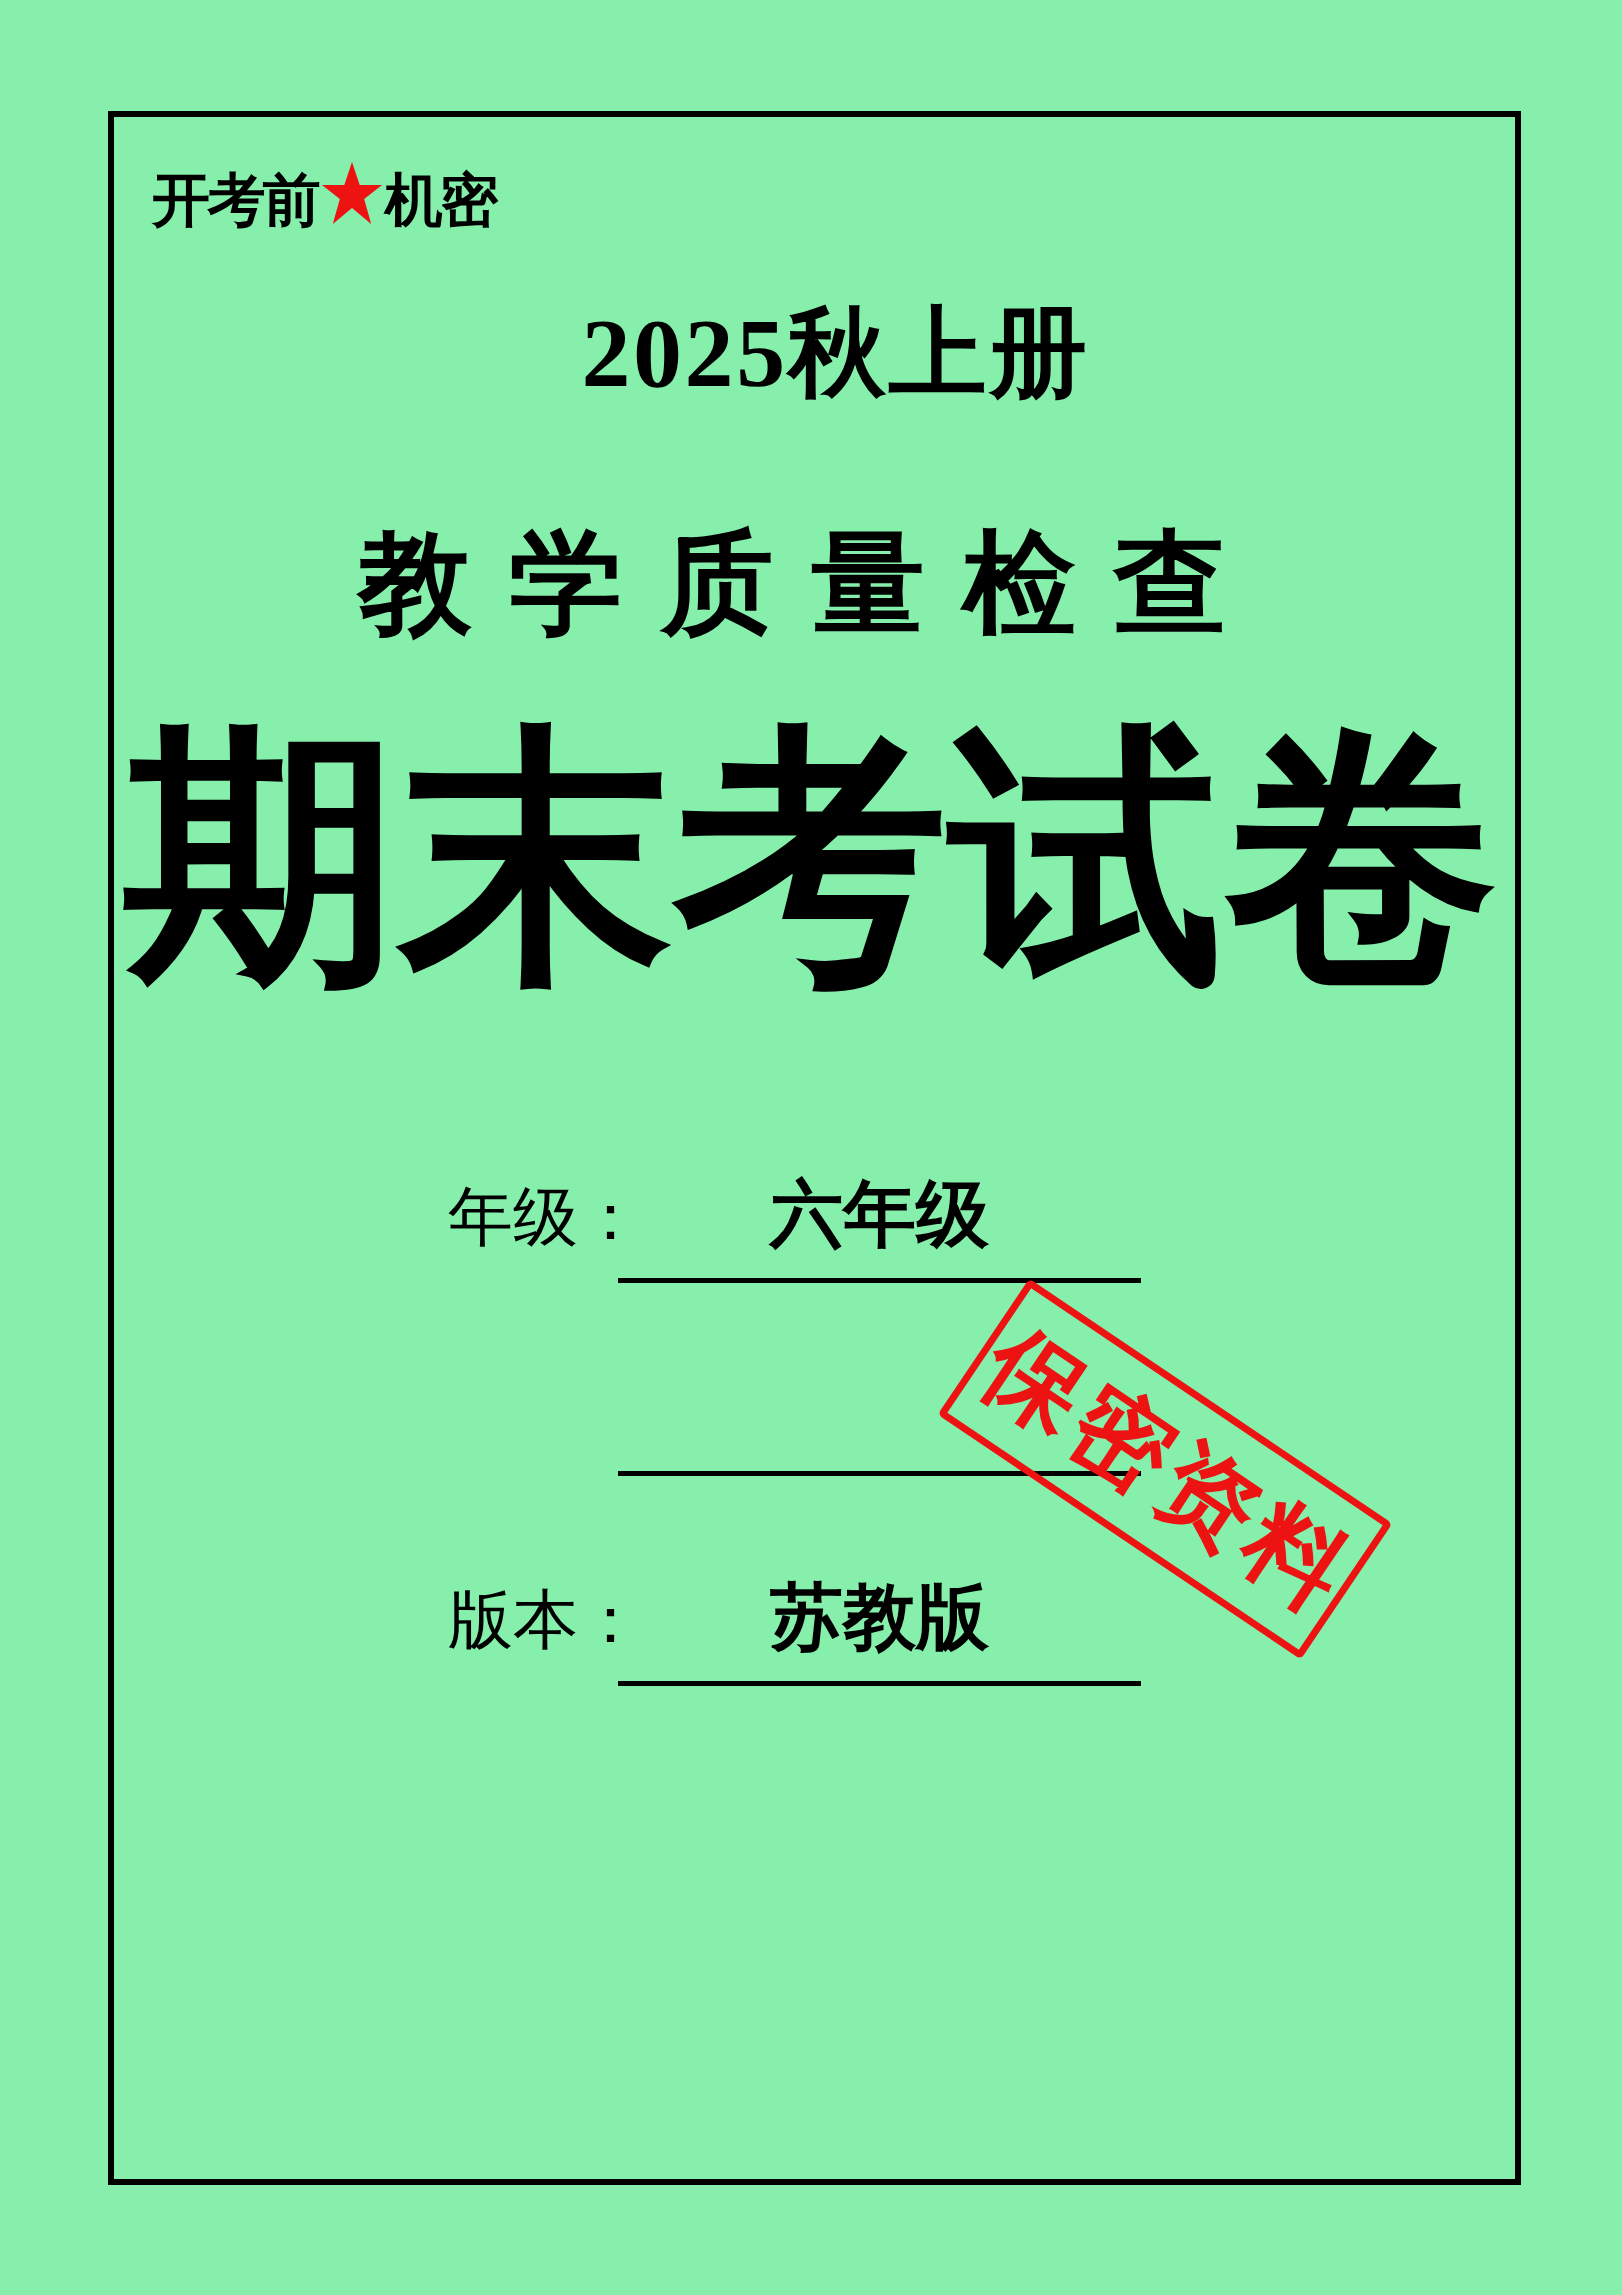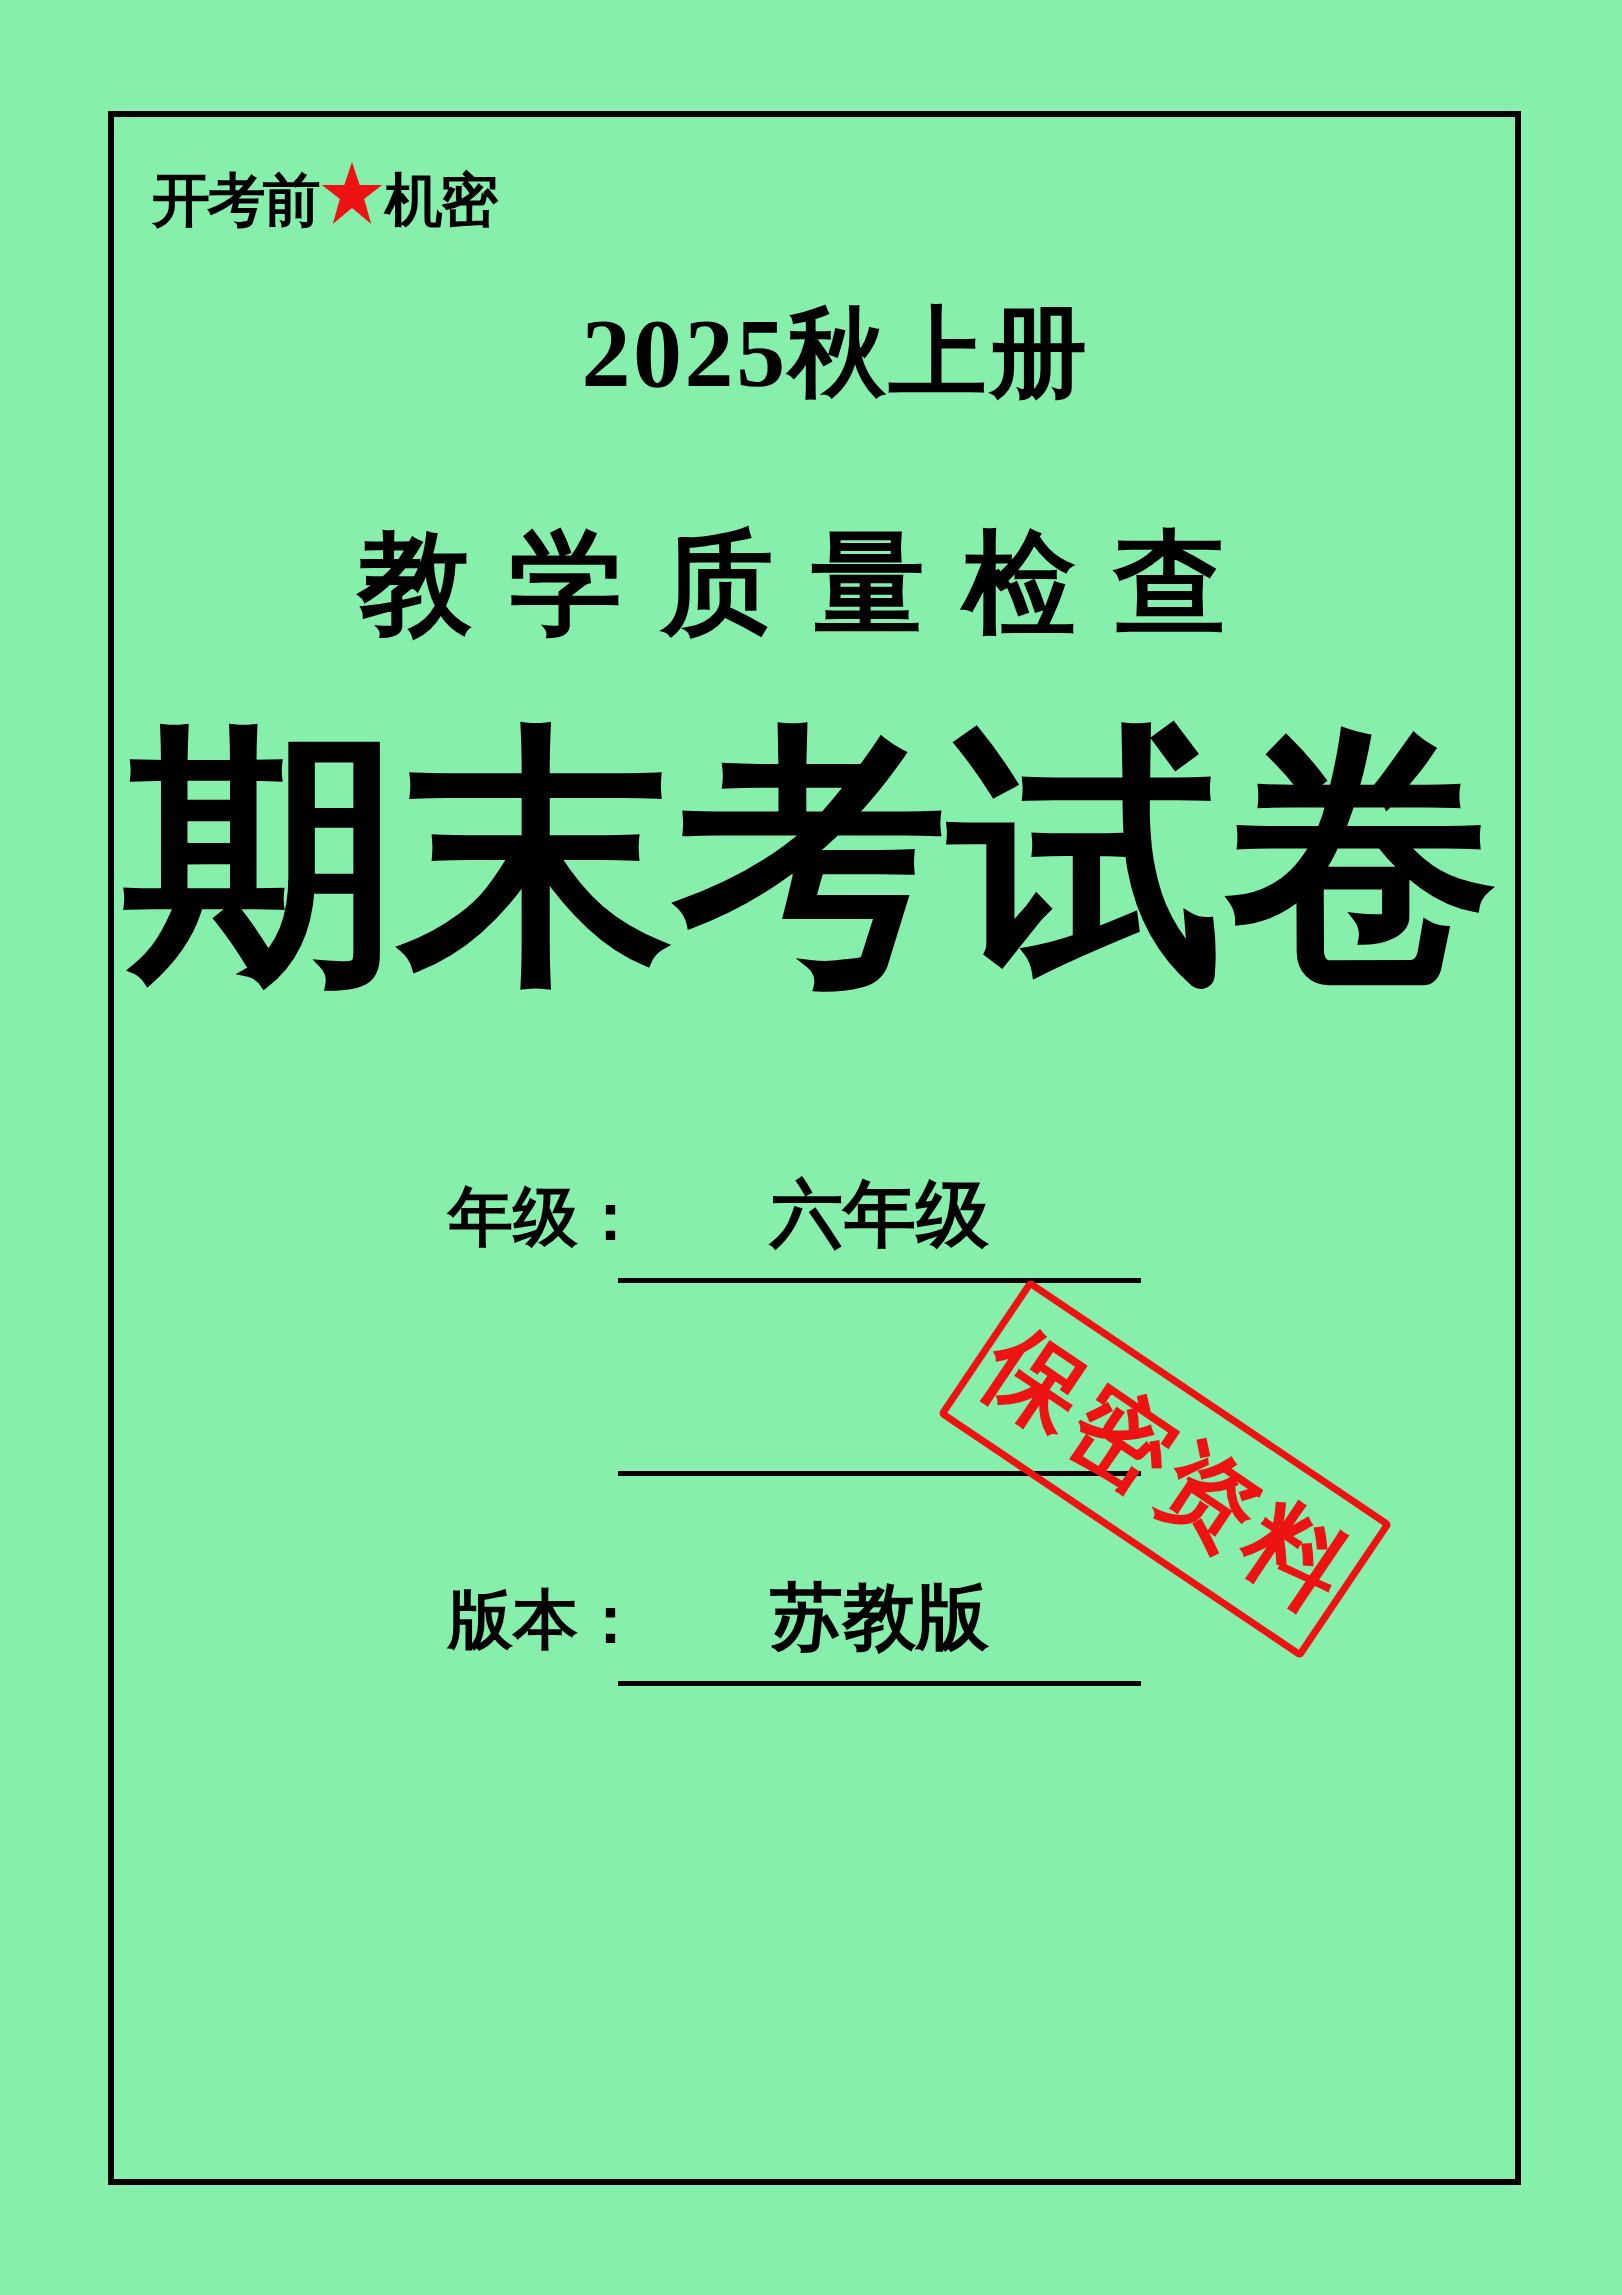--- a/index.html
+++ b/index.html
@@ -41,21 +41,21 @@
     top:720px;font-size:274px;font-weight:900;letter-spacing:1.3px;
     font-family:"Liberation Sans","DejaVu Sans",sans-serif;
     white-space:nowrap;
   }
   
   .form-row{
     position:absolute;left:448px;width:785px;line-height:1;white-space:nowrap;
   }
   .form-row .label{
     display:inline-block;width:170px;
-    font-size:65px;font-weight:bold;
+    font-size:65px;font-weight:normal;
   }
   .form-row .value-box{
     display:inline-block;width:523px;text-align:center;
   }
   .form-row .value{
     font-size:73px;font-weight:bold;text-align:center;
   }
   #row-grade{top:1178px;}
   #row-subject{top:1379px;}
   #row-edition{top:1581px;}

